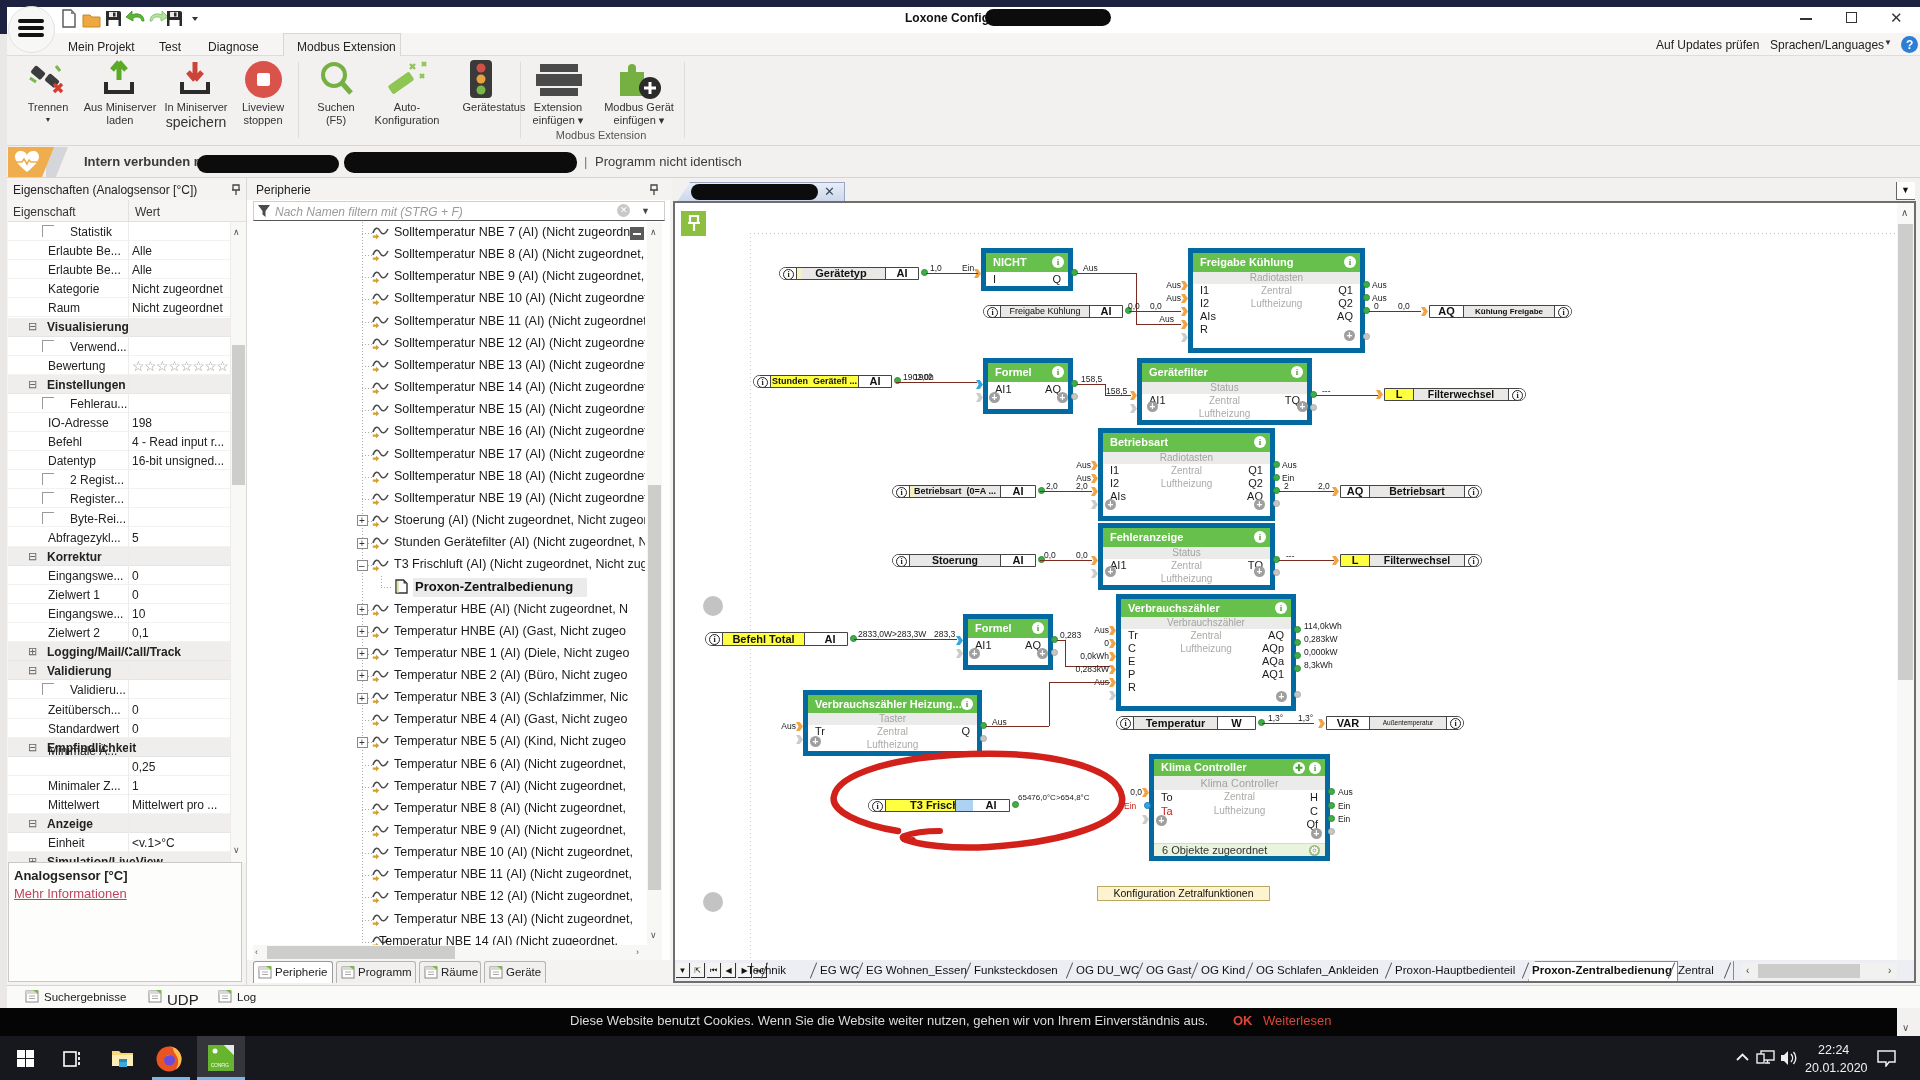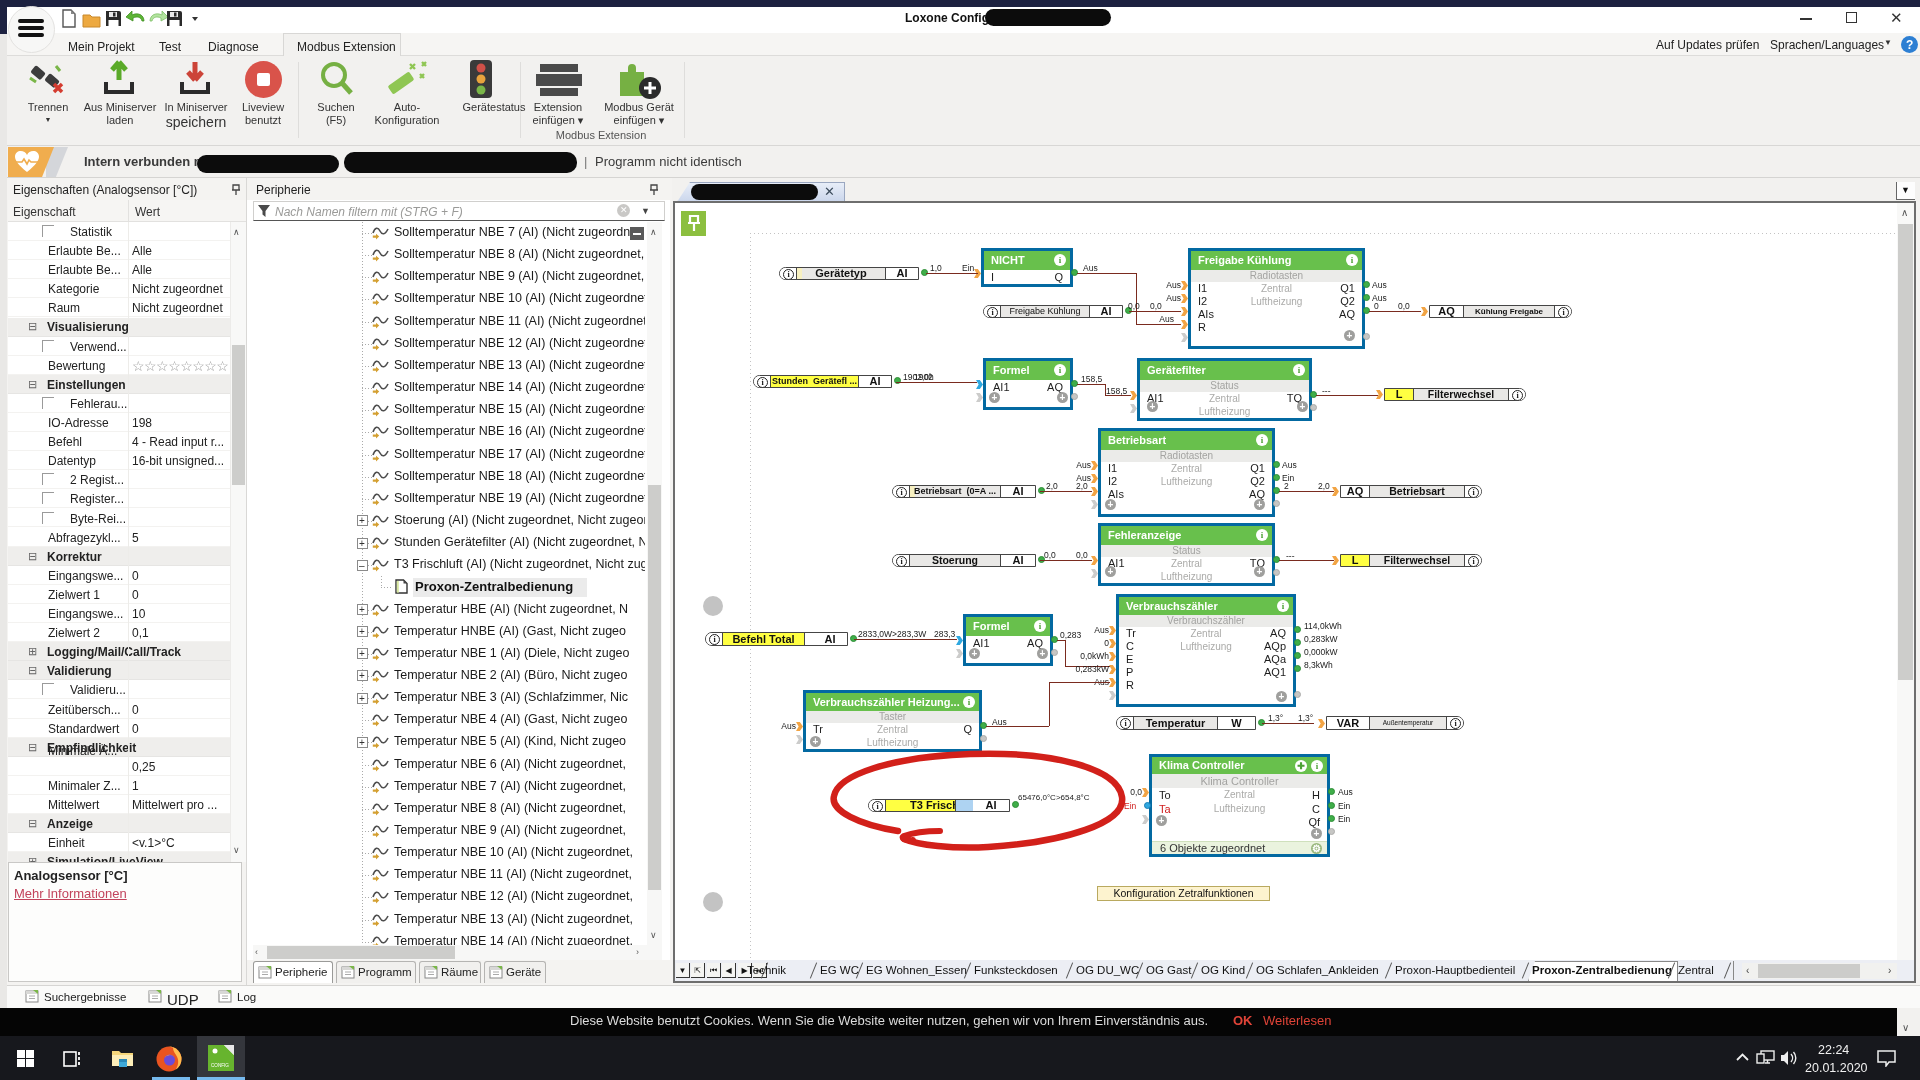--- a/index.html
+++ b/index.html
@@ -1,20 +1,20 @@
 <!DOCTYPE html>
 <html><head><meta charset="utf-8">
 <style>
 *{margin:0;padding:0;box-sizing:border-box}
 html,body{width:1920px;height:1080px;overflow:hidden}
 body{font-family:"Liberation Sans",sans-serif;background:#fff;position:relative}
 .ab{position:absolute}
 .t{position:absolute;white-space:nowrap}
 
-.blk{position:absolute;border:3px solid #0369a1;background:#fff}
+.blk{position:absolute;border:5px solid #0369a1;background:#fff}
 .bh{background:#68c04c;color:#fff;font-weight:bold;font-size:11px;line-height:18px;padding-left:7px;position:relative}
 .bi{position:absolute;top:3px;width:12px;height:12px;border-radius:50%;background:#fff;color:#4ca135;font-weight:bold;font-size:9px;text-align:center;line-height:12px;font-family:"Liberation Serif",serif}
 .bsub{background:#ebebe9;color:#a3a3a1;font-size:10px;text-align:center;line-height:12px;height:12px;overflow:hidden}
 .brow{position:relative;height:13px;font-size:11px;line-height:13px;color:#1c1c1c}
 .bl{position:absolute;left:7px;top:0}
 .bc{position:absolute;left:0;width:100%;text-align:center;color:#ababa9;font-size:10px}
 .br{position:absolute;right:7px;top:0}
 .plus{position:absolute;width:11px;height:11px;border-radius:50%;background:#9f9f9d;color:#fff;font-size:10px;line-height:11px;text-align:center;font-weight:bold}
 .odot{position:absolute;width:7px;height:7px;border-radius:50%;background:#3fae49;border:1px solid #2e8d36}
 .gdot{position:absolute;width:7px;height:7px;border-radius:50%;background:#c6c6c4;border:1px solid #adadab}
@@ -131,21 +131,21 @@
 </svg>
 
 <div style="text-align:center">
 <div class="t" style="left:48px;top:101px;font-size:11px;color:#333;transform:translateX(-50%)">Trennen</div>
     <div class="t" style="left:48px;top:116px;font-size:7px;color:#333;transform:translateX(-50%)">▼</div>
 <div class="t" style="left:120px;top:101px;font-size:11px;color:#333;transform:translateX(-50%)">Aus Miniserver</div>
     <div class="t" style="left:120px;top:114px;font-size:11px;color:#333;transform:translateX(-50%)">laden</div>
 <div class="t" style="left:196px;top:101px;font-size:11px;color:#333;transform:translateX(-50%)">In Miniserver</div>
     <div class="t" style="left:196px;top:114px;font-size:14px;color:#333;transform:translateX(-50%)">speichern</div>
 <div class="t" style="left:263px;top:101px;font-size:11px;color:#333;transform:translateX(-50%)">Liveview</div>
-    <div class="t" style="left:263px;top:114px;font-size:11px;color:#333;transform:translateX(-50%)">benutzt</div>
+    <div class="t" style="left:263px;top:114px;font-size:11px;color:#333;transform:translateX(-50%)">stoppen</div>
 <div class="t" style="left:336px;top:101px;font-size:11px;color:#333;transform:translateX(-50%)">Suchen</div>
     <div class="t" style="left:336px;top:114px;font-size:11px;color:#333;transform:translateX(-50%)">(F5)</div>
 <div class="t" style="left:407px;top:101px;font-size:11px;color:#333;transform:translateX(-50%)">Auto-</div>
     <div class="t" style="left:407px;top:114px;font-size:11px;color:#333;transform:translateX(-50%)">Konfiguration</div>
 <div class="t" style="left:494px;top:101px;font-size:11px;color:#333;transform:translateX(-50%)">Gerätestatus</div>
 <div class="t" style="left:558px;top:101px;font-size:11px;color:#333;transform:translateX(-50%)">Extension</div>
     <div class="t" style="left:558px;top:114px;font-size:11px;color:#333;transform:translateX(-50%)">einfügen ▾</div>
 <div class="t" style="left:639px;top:101px;font-size:11px;color:#333;transform:translateX(-50%)">Modbus Gerät</div>
     <div class="t" style="left:639px;top:114px;font-size:11px;color:#333;transform:translateX(-50%)">einfügen ▾</div>
 <div class="t" style="left:601px;top:129px;font-size:11px;color:#555;transform:translateX(-50%)">Modbus Extension</div>
@@ -518,21 +518,21 @@
 <svg class="ab" style="left:125px;top:690px" width="17" height="15" viewBox="0 0 17 15">
       <path d="M1 8 C3 2 6 2 8 6 C10 10 13 10 16 4" fill="none" stroke="#4d4d4d" stroke-width="1.6"></path>
       <path d="M1 12 l4 0 l0 -2 l4 3.5 l-4 3.5 l0 -2 l-4 0 z" fill="#d4a032" transform="scale(0.8) translate(0,1)"></path>
     </svg>
 <div class="t" style="left:147px;top:690px;font-size:12.5px;color:#1a1a1a">Temperatur NBE 13 (AI) (Nicht zugeordnet,</div>
 <div class="ab" style="left:115px;top:720px;width:10px;height:1px;background:repeating-linear-gradient(to right,#aaa 0,#aaa 1px,transparent 1px,transparent 3px)"></div>
 <svg class="ab" style="left:125px;top:712px" width="17" height="15" viewBox="0 0 17 15">
       <path d="M1 8 C3 2 6 2 8 6 C10 10 13 10 16 4" fill="none" stroke="#4d4d4d" stroke-width="1.6"></path>
       <path d="M1 12 l4 0 l0 -2 l4 3.5 l-4 3.5 l0 -2 l-4 0 z" fill="#d4a032" transform="scale(0.8) translate(0,1)"></path>
     </svg>
-<div class="t" style="left:147px;top:712px;font-size:12.5px;color:#1a1a1a">Temperatur NBE 14 (AI) (Nicht zugeordnet,</div>
+<div class="t" style="left:132px;top:712px;font-size:12.5px;color:#1a1a1a">Temperatur NBE 14 (AI) (Nicht zugeordnet,</div>
 </div>
 <div class="ab" style="left:630px;top:227px;width:14px;height:13px;background:#5a5a5a"></div>
 <div class="ab" style="left:633px;top:233px;width:8px;height:1.5px;background:#fff"></div>
 
 <div class="ab" style="left:647px;top:222px;width:15px;height:723px;background:#f7f7f6"></div>
 <div class="t" style="left:650px;top:227px;font-size:9px;color:#555">∧</div>
 <div class="ab" style="left:648px;top:485px;width:13px;height:405px;background:#cdcdcb"></div>
 <div class="t" style="left:650px;top:930px;font-size:9px;color:#555">∨</div>
 <div class="ab" style="left:253px;top:945px;width:409px;height:15px;background:#f7f7f6"></div>
 <div class="t" style="left:255px;top:947px;font-size:9px;color:#555">‹</div>

